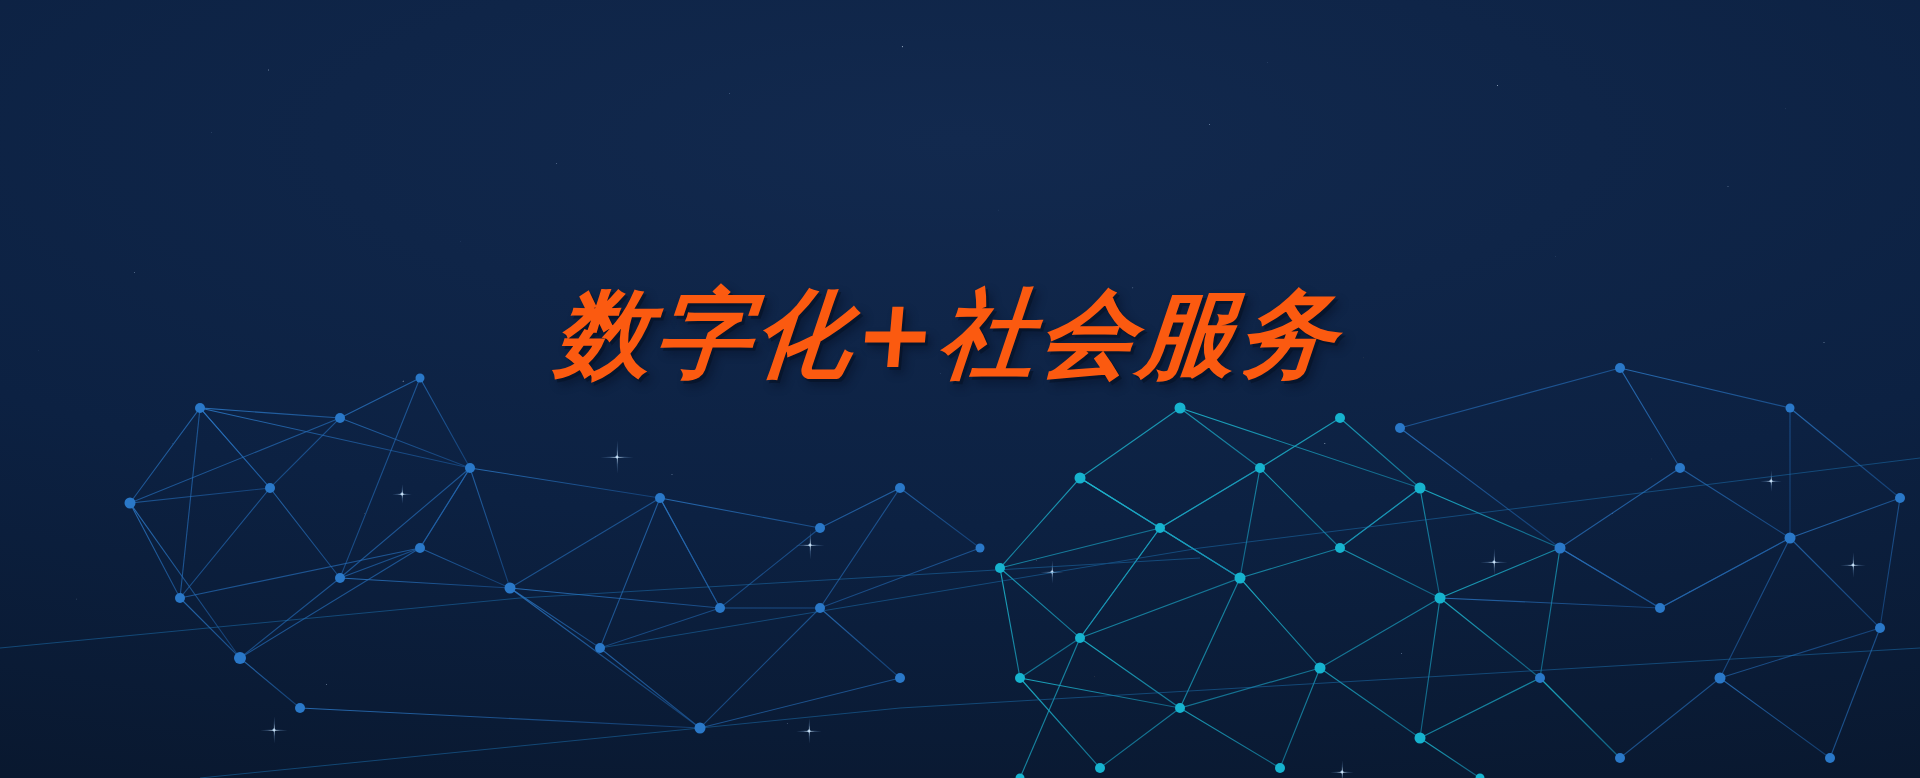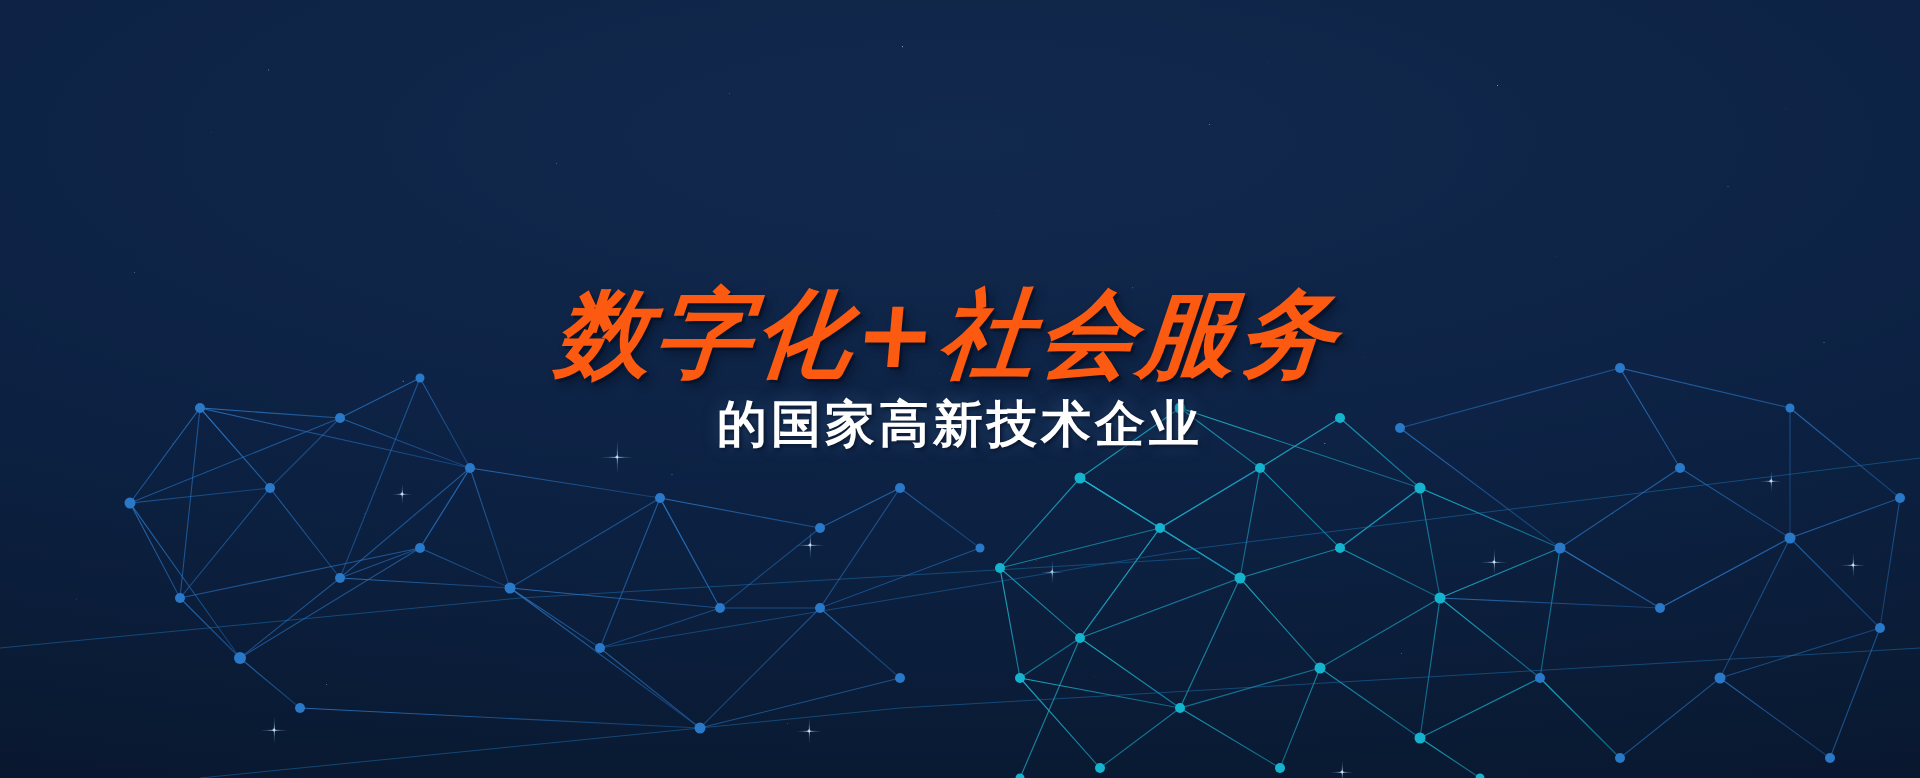--- a/index.html
+++ b/index.html
@@ -343,16 +343,15 @@
           <circle cx="1720" cy="330" r="5.5"></circle>
         <circle cx="1830" cy="410" r="5"></circle>
           <circle cx="1620" cy="410" r="5"></circle>
         <circle cx="1400" cy="80" r="5"></circle>
       </g>
     </svg>
   </div>
 
   <div class="hero-text">
     <h1 class="headline">数字化+社会服务</h1>
-    <p class="subline">的国家高新技术企业</p>
   </div>
 
 </div>
 
 </body></html>

